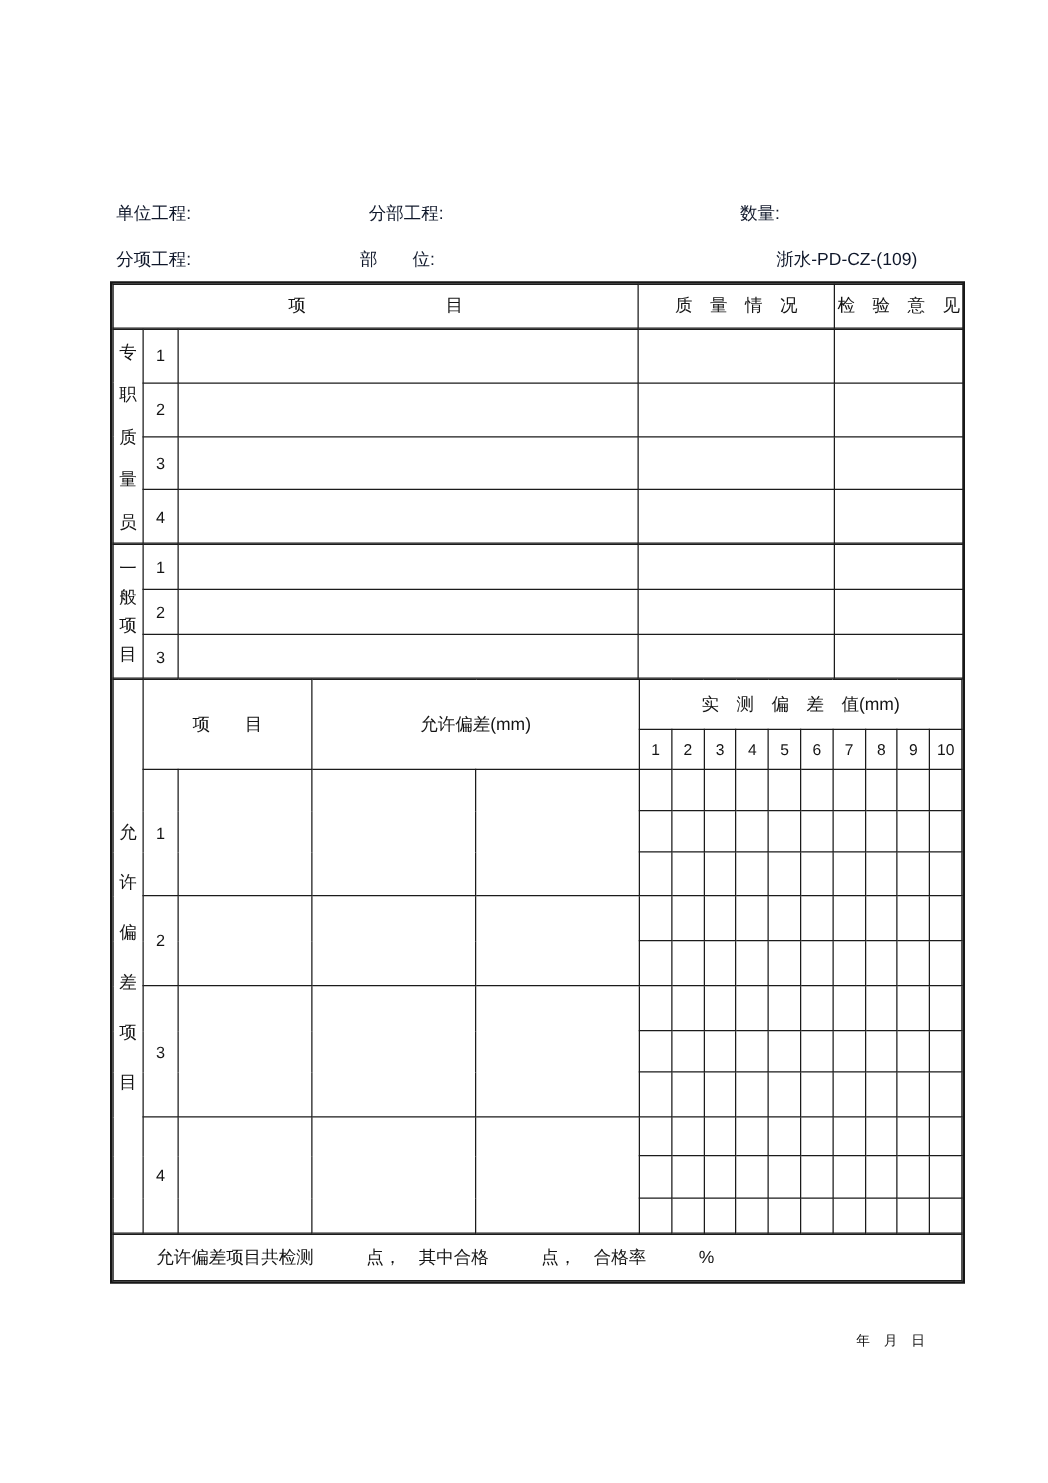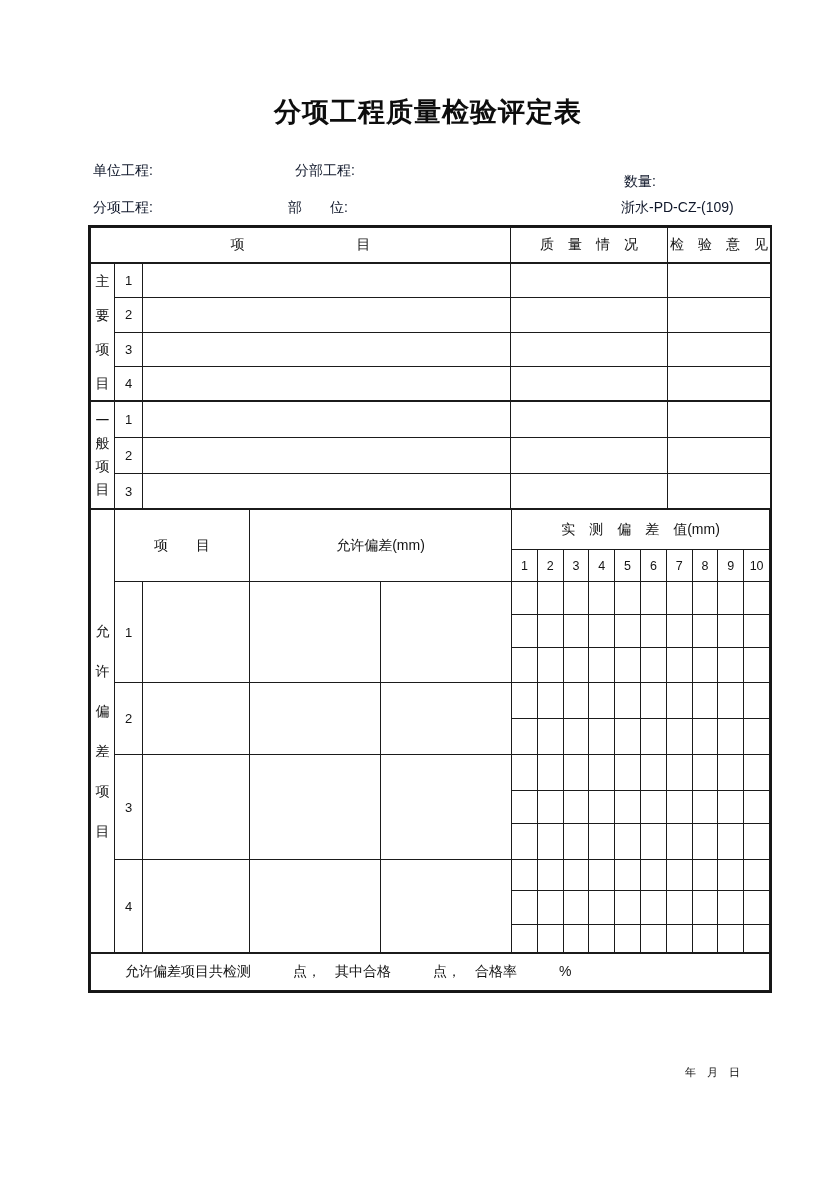--- a/index.html
+++ b/index.html
@@ -8,21 +8,21 @@
     font-family:"Liberation Sans", sans-serif; color:#111;
   }
   .abs { position:absolute; }
   #title {
     left:88px; top:94px; width:680px; text-align:center;
     font-size:27px; font-weight:bold; letter-spacing:1px; color:#0d0d0d;
   }
   .field { font-size:14px; color:#0f172a; white-space:pre; }
   #f-unit   { left:93px;  top:162px; }
   #f-div    { left:295px; top:162px; }
-  #f-qty    { left:624px; top:162px;margin-top:11px; }
+  #f-qty    { left:592px; top:162px; }
   #f-sub    { left:93px;  top:199px; }
   #f-pos    { left:288px; top:199px; }
   #f-code   { left:621px; top:199px; }
 
   #table-wrap {
     position:absolute; left:88px; top:225px; width:680px;
     border:2px solid #161616; background:#fff;
   }
   table { border-collapse:collapse; table-layout:fixed; width:680px; }
   td {
@@ -46,21 +46,20 @@
   #date-line {
     left:88px; top:1065px; width:680px; text-align:right; padding-right:28px;
     box-sizing:border-box; font-size:11px; white-space:pre;
   }
 </style>
 </head>
 <body>
 
 <div id="page">
 
-  <div id="title" class="abs">分项工程质量检验评定表</div>
 
   <div id="f-unit" class="abs field">单位工程:</div>
   <div id="f-div" class="abs field">分部工程:</div>
   <div id="f-qty" class="abs field">数量:</div>
   <div id="f-sub" class="abs field">分项工程:</div>
   <div id="f-pos" class="abs field">部　　位:</div>
   <div id="f-code" class="abs field">浙水-PD-CZ-(109)</div>
 
   <div id="table-wrap">
 
@@ -82,21 +81,21 @@
     <table>
       <colgroup>
           <col style="width:24px">
           <col style="width:28px">
           <col style="width:368px">
           <col style="width:157px">
           <col style="width:103px">
         </colgroup>
       <tbody>
           <tr class="rh34">
-        <td rowspan="4"><span class="vtext vt-main">主要项目</span></td>
+        <td rowspan="4"><span class="vtext vt-main">专职质量员</span></td>
         <td class="num">1</td>
         <td></td>
         <td></td>
         <td></td>
       </tr>
       <tr class="rh34">
         <td class="num">2</td>
         <td></td>
         <td></td>
         <td></td>

